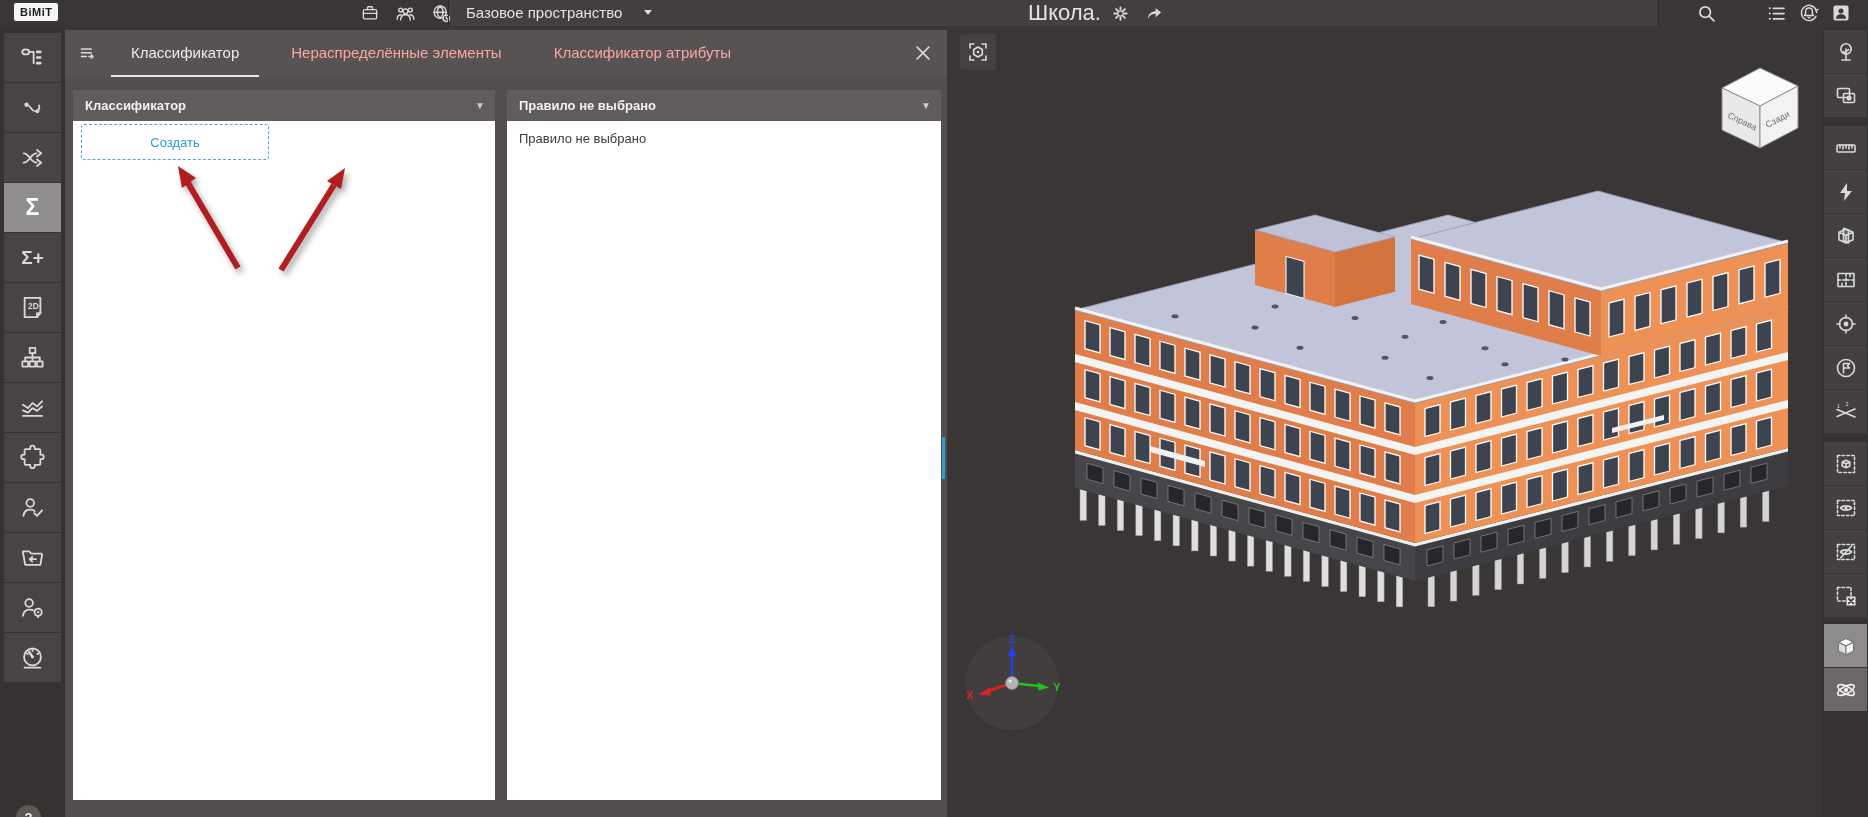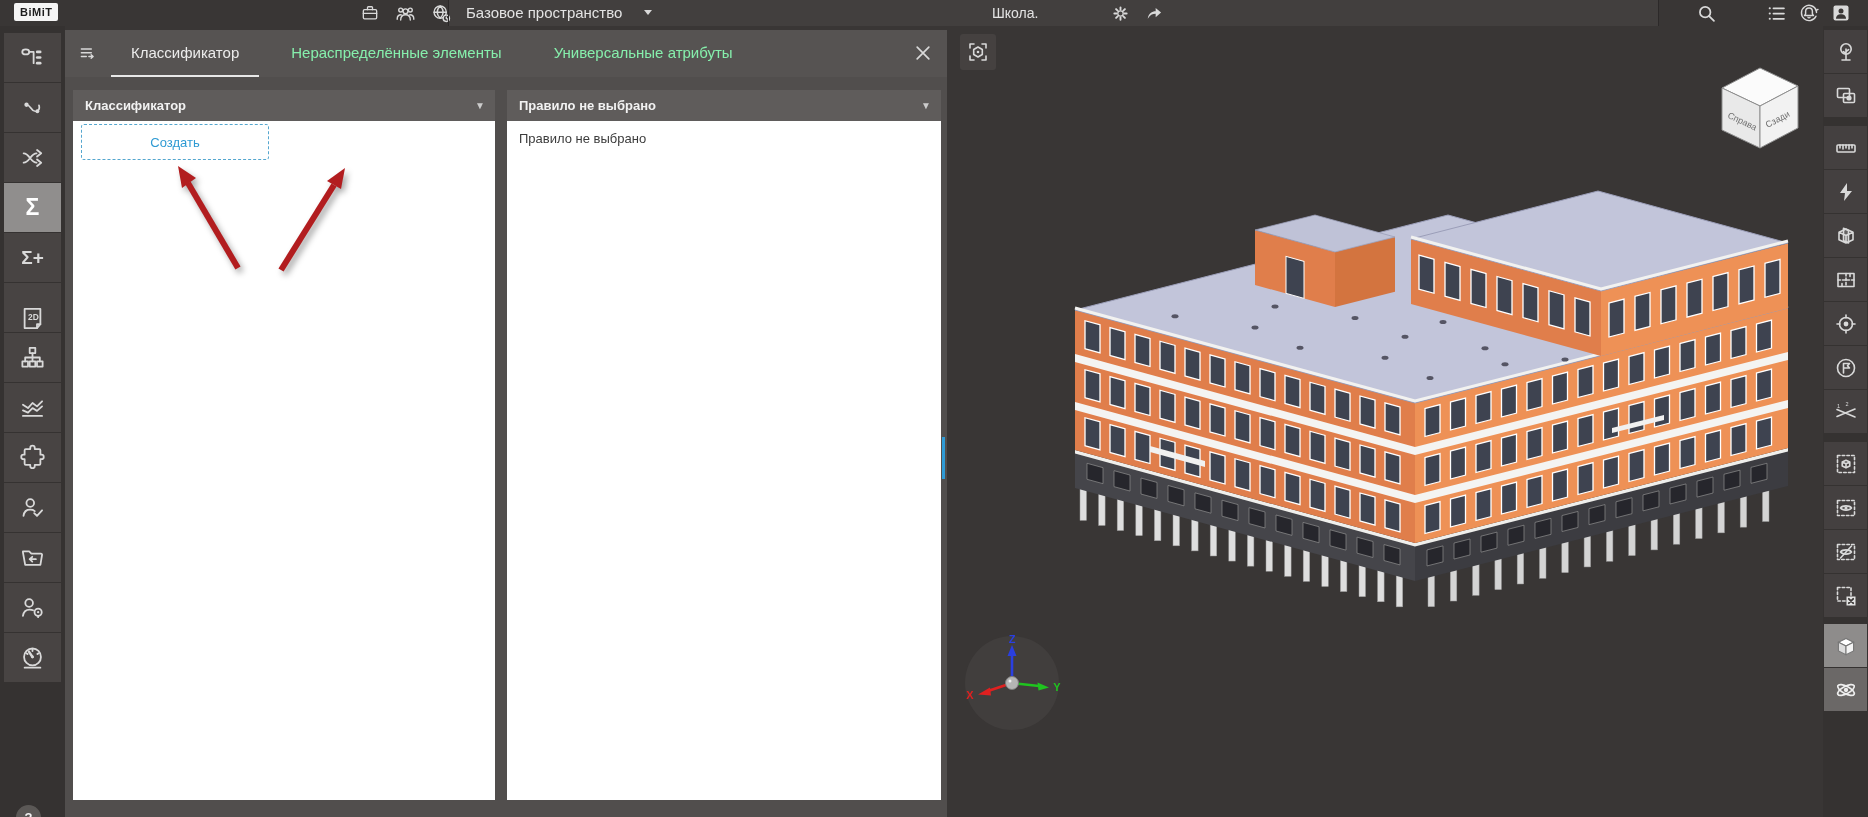--- a/index.html
+++ b/index.html
@@ -16,21 +16,21 @@
   
   #lsb{position:absolute;left:0;top:26px;width:65px;height:791px;background:#353231;}
   .sb-btn{position:absolute;left:4px;width:57px;height:49px;background:#484443;display:flex;align-items:center;justify-content:center;cursor:pointer;color:#d9d9d9;}
   .sb-btn.active{background:#908e8d;color:#ffffff;}
   .sb-sigma{font-size:23px;font-weight:bold;line-height:1;}
   .sb-sigma2{font-size:19px;font-weight:bold;line-height:1;}
   .help-btn{position:absolute;left:16px;top:779px;width:25px;height:25px;border-radius:50%;background:#5c5想957;background:#5b5856;color:#f0f0f0;font-size:13px;font-weight:bold;display:flex;align-items:center;justify-content:center;cursor:pointer;}
   
   #panel{position:absolute;left:65px;top:30px;width:882px;height:787px;background:#514e4d;padding-left:15px;}
   #ptabs{position:absolute;left:0;top:0;width:882px;height:47px;background:#565352;display:flex;align-items:stretch;}
-  .tab{display:flex;align-items:center;padding:0 20px;margin:0 6px;font-size:15px;color:#86efac;cursor:pointer;border-bottom:2px solid transparent;}
+  .tab{display:flex;align-items:center;padding:0 20px;margin:0 6px;font-size:15px;color:#fca5a5;cursor:pointer;border-bottom:2px solid transparent;}
   .tab.active{color:#ececec;border-bottom:2px solid #e8e8e8;}
   .pham{display:flex;align-items:center;justify-content:center;width:34px;margin-left:6px;cursor:pointer;}
   .pclose{position:absolute;right:14px;top:13px;width:20px;height:20px;cursor:pointer;}
   .col{position:absolute;top:60px;bottom:17px;background:#ffffff;}
   .col-head{height:31px;background:#5f5c5b;color:#f2f2f2;font-size:13px;font-weight:bold;line-height:31px;padding:0 12px;position:relative;cursor:pointer;}
   .col-head .chev{position:absolute;right:10px;top:0;line-height:31px;color:#cccccc;font-size:10px;}
   .dash-btn{position:absolute;top:34px;height:34px;border:1.5px dashed #55a7cf;border-radius:3px;color:#2e9ad3;font-size:13px;display:flex;align-items:center;justify-content:center;cursor:pointer;background:#fff;}
   .rule-txt{padding:10px 12px;font-size:13px;color:#3c3c3c;}
   
   #rtb{position:absolute;left:1823px;top:26px;width:45px;height:791px;background:#353231;}
@@ -74,21 +74,21 @@
       </svg>
     </div>
     <div class="vsep" style="left:448px;"></div>
     <div class="tb-txt" style="left:466px;">Базовое пространство</div>
     <div class="tb-ic" style="left:636px;top:1px;">
       <svg width="10" height="24" viewBox="0 0 10 24">
           <polygon points="1,10 9,10 5,15" fill="#d9d9d9"></polygon>
         </svg>
     </div>
 
-    <div class="tb-txt" style="left:992px;font-size:14px;">Школа.</div>
+    <div class="tb-txt" style="left:1028px;font-size:22px;">Школа.</div>
     <div class="tb-ic" style="left:1108px;">
       <svg class="icn" width="19" height="19" viewBox="0 0 24 24">
         <circle cx="12" cy="12" r="3.4"></circle>
         <path d="M12,4.2V7 M12,17V19.8 M4.2,12H7 M17,12H19.8 M6.4,6.4l2,2 M15.6,15.6l2,2 M17.6,6.4l-2,2 M8.4,15.6l-2,2" stroke-width="2.4"></path>
       </svg>
     </div>
     <div class="tb-ic" style="left:1142px;">
       <svg width="20" height="20" viewBox="0 0 24 24">
         <path d="M4.5,19 C5.5,12.5 9.5,10 14,10 V6 L20.5,11.5 14,17 V13 C10,13 7,14.5 4.5,19 Z" fill="#d9d9d9"></path>
       </svg>
@@ -149,21 +149,21 @@
         <path d="M4,8 C9,8 10,16 15,16 M4,16 C9,16 10,8 15,8"></path>
         <path d="M15.5,13.2 L19,16 L15.5,18.8 M15.5,5.2 L19,8 L15.5,10.8"></path>
       </svg>
     </div>
     <div class="sb-btn active" style="top:157px;">
       <span class="sb-sigma">Σ</span>
     </div>
     <div class="sb-btn" style="top:207px;">
       <span class="sb-sigma2">Σ+</span>
     </div>
-    <div class="sb-btn" style="top:257px;align-items:flex-end;">
+    <div class="sb-btn" style="top:257px;">
       <svg class="icn" width="27" height="27" viewBox="0 0 24 24">
         <path d="M5,3.5 H19 V17 L16,20.5 H5 Z"></path>
           <path d="M19,17 L16,17 16,20.5"></path>
         <text x="8" y="13.5" font-size="7.5" font-weight="bold" fill="#d9d9d9" stroke="none">2D</text>
       </svg>
     </div>
     <div class="sb-btn" style="top:307px;">
       <svg class="icn" width="27" height="27" viewBox="0 0 24 24">
         <rect x="9.5" y="3.5" width="5" height="4.6"></rect>
         <path d="M12,8.1 V12 M5.5,12 H18.5 M5.5,12 V15.5 M12,12 V15.5 M18.5,12 V15.5"></path>
@@ -221,21 +221,21 @@
   <div id="panel">
     <div id="ptabs">
       <div class="pham">
         <svg class="icn" width="20" height="20" viewBox="0 0 24 24">
           <path d="M4,6 H16 M4,10.5 H16 M4,15 H10"></path>
             <path d="M13,15 h5 M15.8,12.8 L18.2,15 L15.8,17.2"></path>
         </svg>
       </div>
       <div class="tab active">Классификатор</div>
       <div class="tab">Нераспределённые элементы</div>
-      <div class="tab">Универсальные атрибуты</div>
+      <div class="tab">Классификатор атрибуты</div>
       <div class="pclose">
         <svg class="icn" width="20" height="20" viewBox="0 0 24 24" style="stroke-width:2">
           <path d="M5,5 L19,19 M19,5 L5,19"></path>
         </svg>
       </div>
     </div>
 
     <div class="col" style="left:8px;width:422px;">
       <div class="col-head">
         <span>Классификатор</span>

